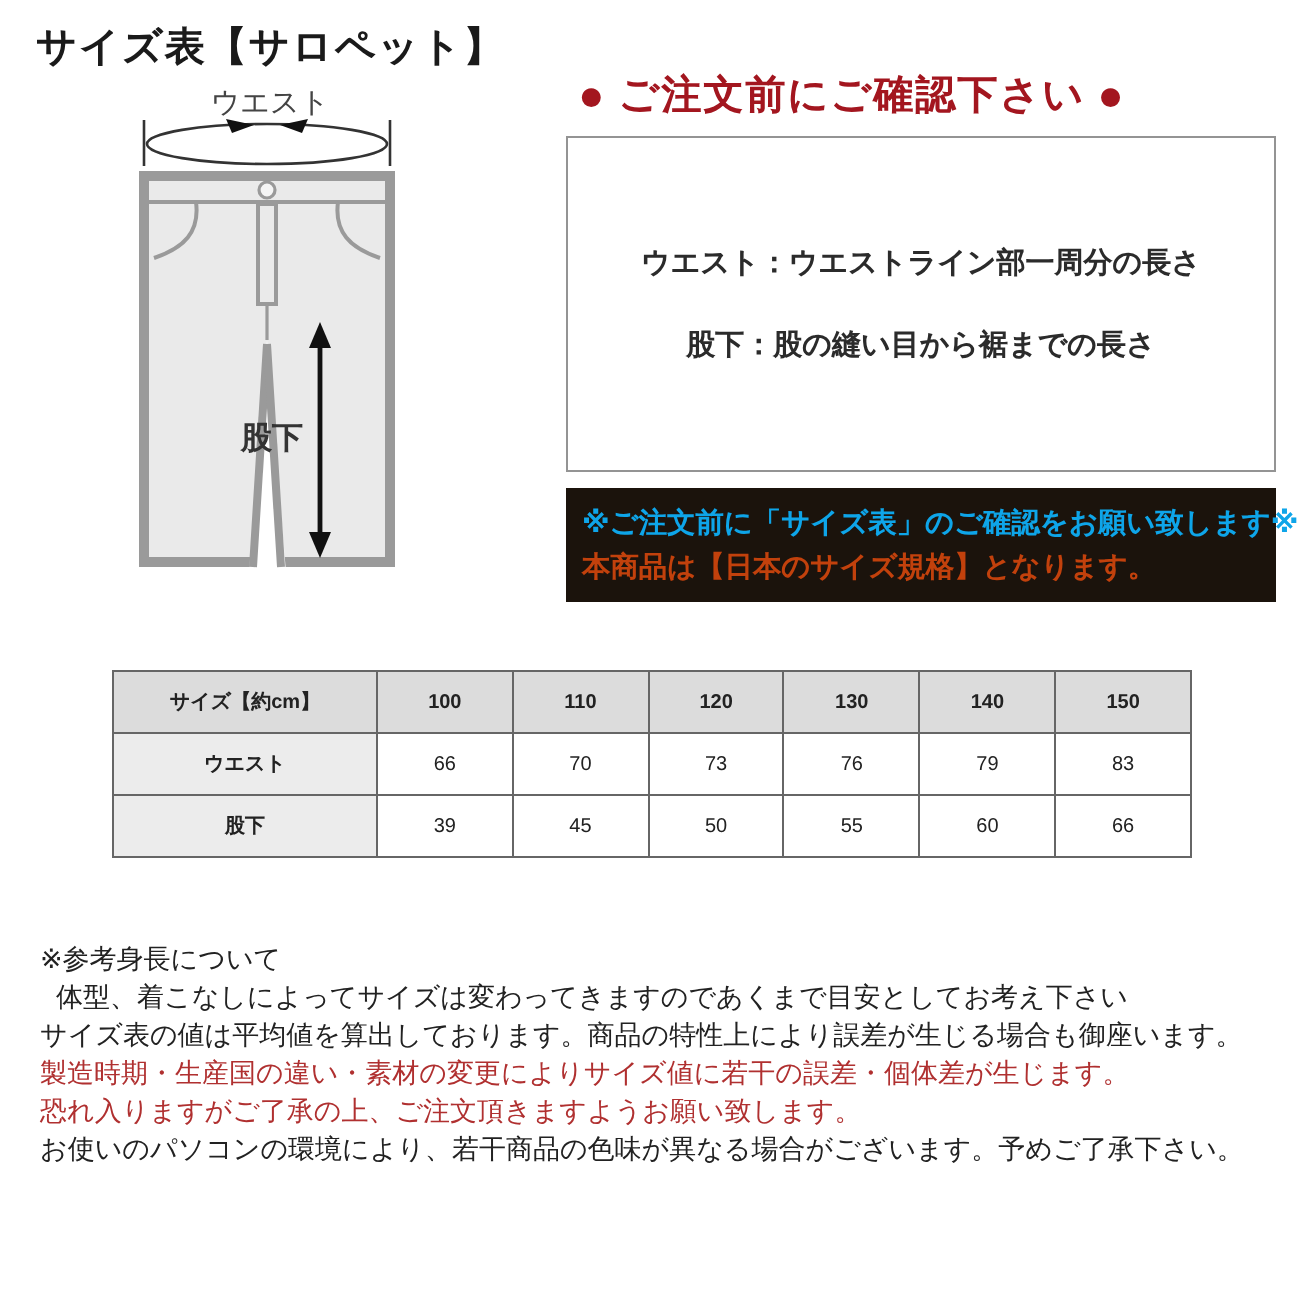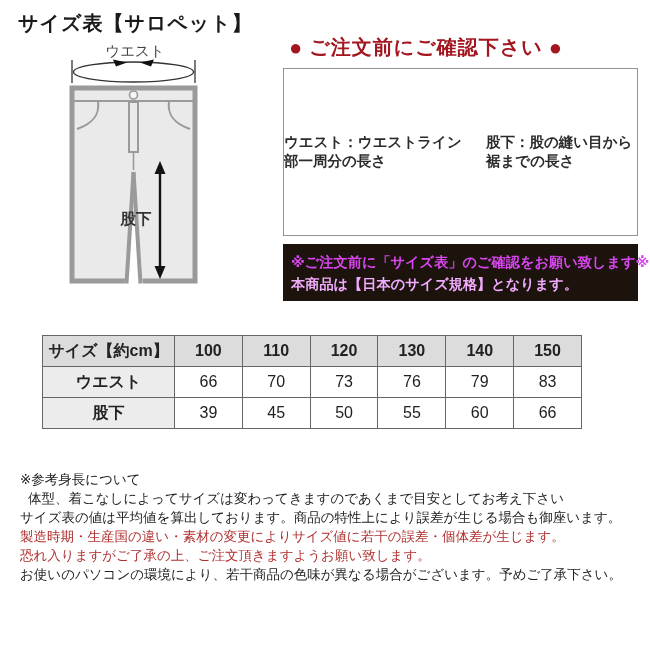--- a/index.html
+++ b/index.html
@@ -9,30 +9,30 @@
     color:#222;overflow:hidden;
   }
   .abs{position:absolute;}
   
   .page-title{left:18px;top:10px;font-size:20px;font-weight:bold;color:#1a1a1a;letter-spacing:1px;}
   
   .notice-header{left:283px;top:34px;width:356px;
     font-size:20px;font-weight:bold;color:#a3161f;letter-spacing:1px;white-space:nowrap;}
   .notice-header .dot{font-size:22px;vertical-align:-1px;padding:0 6px;}
   .measure-box{left:283px;top:68px;width:353px;height:166px;border:1px solid #949494;
-    display:flex;flex-direction:row;justify-content:center;align-items:center;gap:22px;
+    display:flex;flex-direction:column;justify-content:center;align-items:center;gap:22px;
     font-size:14.5px;font-weight:bold;color:#2b2b2b;}
   .black-box{left:283px;top:244px;width:339px;height:45px;background:#1b130c;
     padding:6px 8px;display:flex;flex-direction:column;justify-content:center;
     font-size:14.2px;font-weight:bold;line-height:1.55;white-space:nowrap;}
-  .black-box .yellow{color:#d946ef;}
-  .black-box .white{color:#f0abfc;}
+  .black-box .yellow{color:#0ea5e9;}
+  .black-box .white{color:#c2410c;}
   
-  table.size-table{left:42px;top:335px;width:540px;border-collapse:collapse;table-layout:fixed;
-    font-size:16px;color:#222;}
+  table.size-table{left:56px;top:335px;width:540px;border-collapse:collapse;table-layout:fixed;
+    font-size:10px;color:#222;}
   table.size-table td{border:1px solid #666;height:30px;text-align:center;vertical-align:middle;padding:0;}
   table.size-table col.lbl{width:132px;}
   table.size-table tr.hdr td{background:#dcdcdc;font-weight:bold;}
   table.size-table td.lbl{background:#ececec;font-weight:bold;}
   
   .footnotes{left:20px;top:470px;width:620px;font-size:13.5px;line-height:19px;color:#222;}
   .footnotes .indent{padding-left:8px;}
   .footnotes .red{color:#b03030;}
   .footnotes .gap{margin-top:10px;}
   svg text{font-family:"Liberation Sans","DejaVu Sans",sans-serif;}

